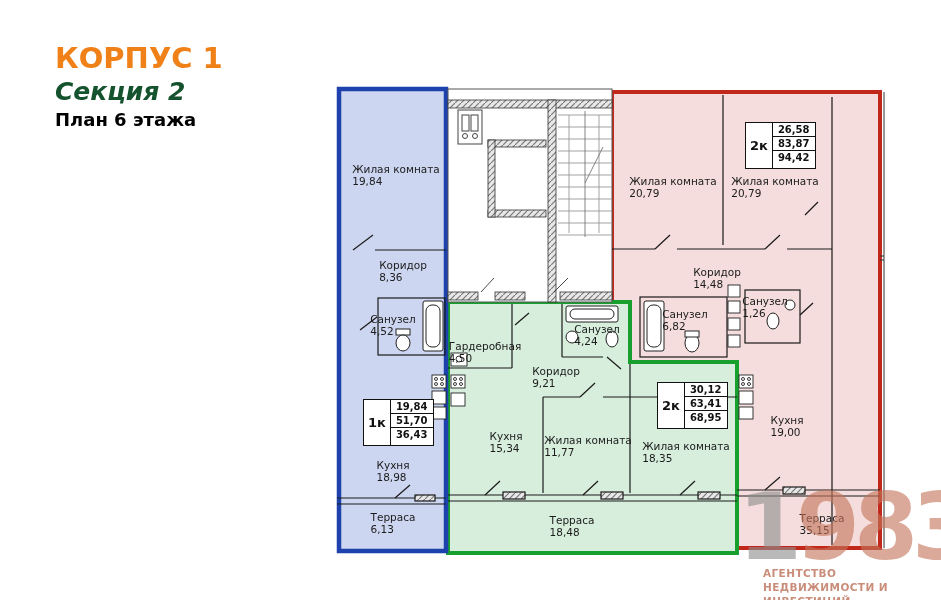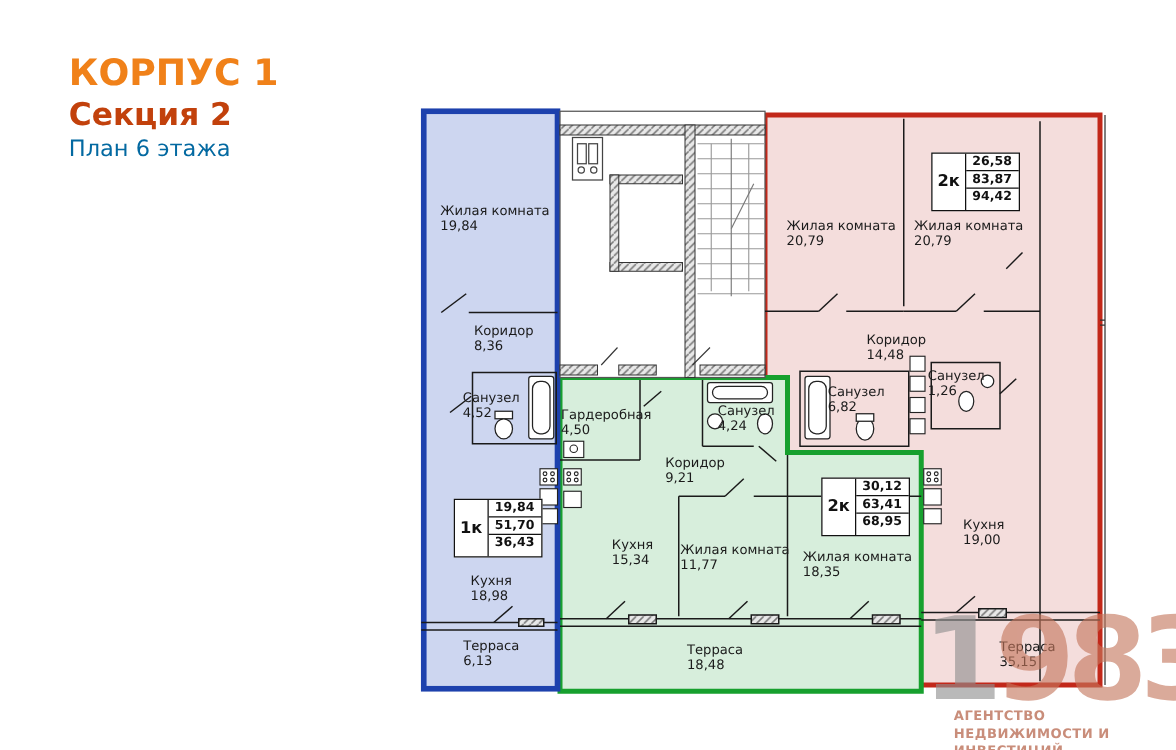--- a/index.html
+++ b/index.html
@@ -1,22 +1,22 @@
 <!DOCTYPE html>
 <html><head>
 <meta charset="utf-8">
 <style>
   html,body{margin:0;padding:0;}
   body{width:941px;height:600px;background:#ffffff;position:relative;overflow:hidden;
        font-family:"DejaVu Sans",sans-serif;}
   
   .header{position:absolute;left:55px;top:40px;}
   .header .building{font-size:29px;font-weight:bold;color:#f08119;line-height:1.25;}
-  .header .section{font-size:25px;font-weight:bold;color:#c2410c;line-height:1.25;}
-  .header .plan-title{font-size:18px;font-weight:normal;color:#0369a1;line-height:1.35;}
+  .header .section{font-size:25px;font-weight:bold;color:#14532d;line-height:1.25;font-style:italic;}
+  .header .plan-title{font-size:18px;font-weight:bold;color:#000000;line-height:1.35;}
   
   .plan{position:absolute;left:335px;top:85px;width:552px;height:478px;}
   .plan svg{position:absolute;left:0;top:0;}
   .room-label{position:absolute;transform:translate(-50%,-50%);
       font-size:10.5px;color:#1b1b1b;line-height:1.15;white-space:nowrap;}
   .room-label span{display:block;}
   .info-box{position:absolute;display:flex;background:#fff;border:1.5px solid #111;
       font-weight:bold;color:#111;}
   .info-type{display:flex;align-items:center;justify-content:center;font-size:13px;
       padding:15px 4px;}
@@ -226,21 +226,21 @@
   </div>
   <div class="room-label" style="left:58px;top:386px">
     <span>Кухня</span>
     <span>18,98</span>
   </div>
   <div class="room-label" style="left:58px;top:438px">
     <span>Терраса</span>
     <span>6,13</span>
   </div>
 
-  <div class="room-label" style="left:150px;top:253px">
+  <div class="room-label" style="left:150px;top:267px">
     <span>Гардеробная</span>
     <span>4,50</span>
   </div>
   <div class="room-label" style="left:262px;top:250px">
     <span>Санузел</span>
     <span>4,24</span>
   </div>
   <div class="room-label" style="left:221px;top:292px">
     <span>Коридор</span>
     <span>9,21</span>

